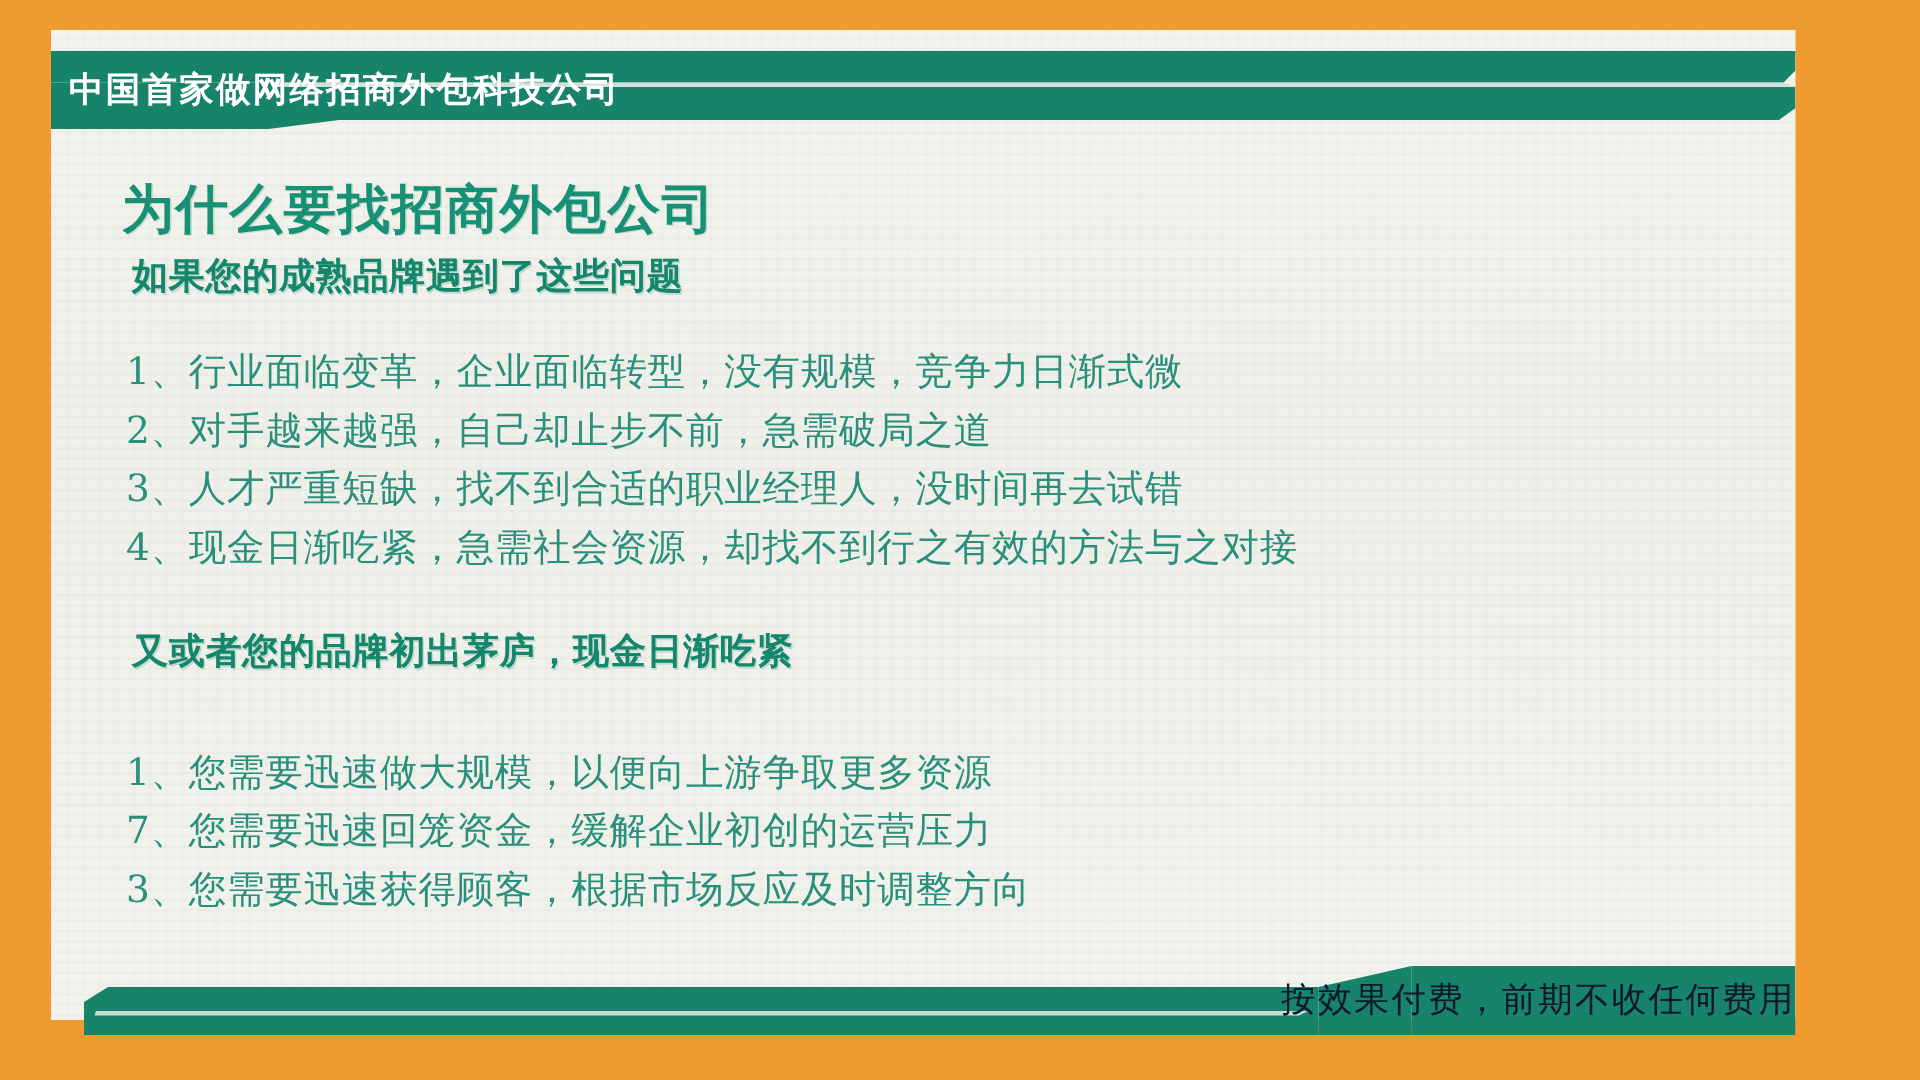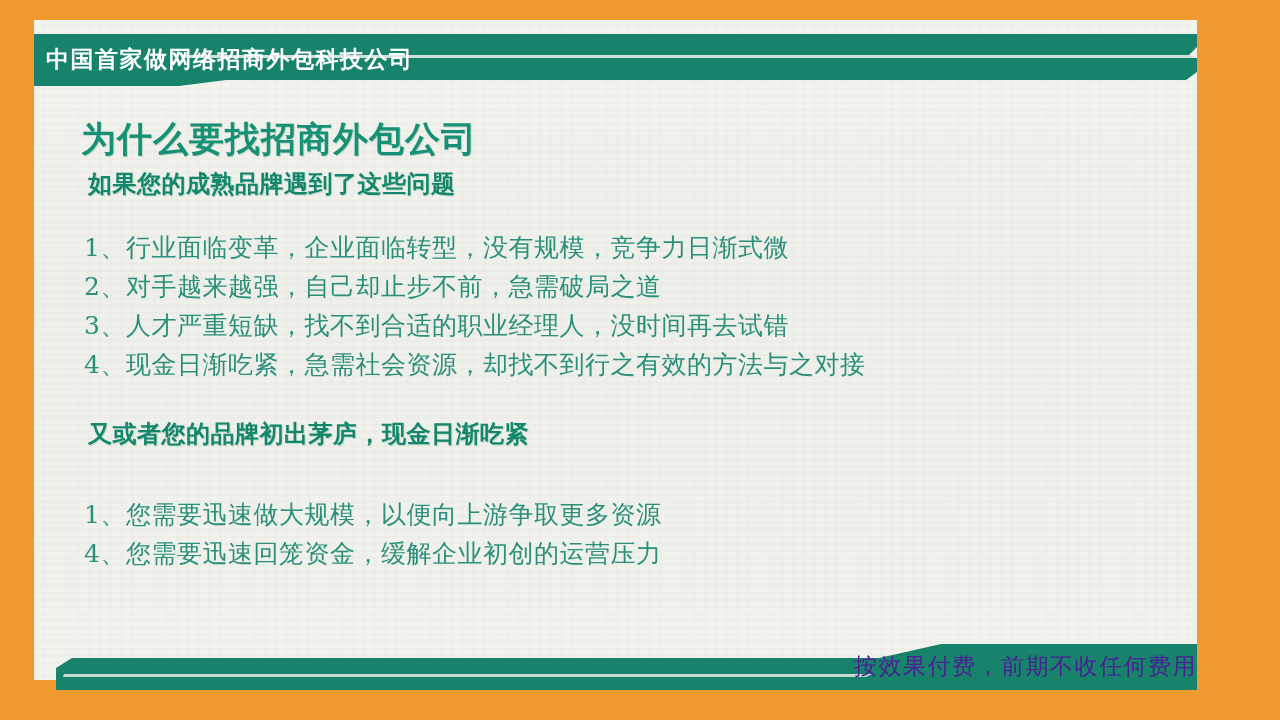--- a/index.html
+++ b/index.html
@@ -78,21 +78,21 @@
     height: 54px;
   }
   #footer-band svg { display: block; }
 
   #footer-text {
     position: absolute;
     right: 83px;
     top: 650px;
     font-size: 23px;
     font-weight: normal;
-    color: #4c1d95;
+    color: #0f172a;
     letter-spacing: 1.5px;
     line-height: 32px;
     white-space: nowrap;
   }
 
   
   #content {
     position: absolute;
     left: 34px;
     top: 96px;
@@ -173,21 +173,22 @@
       <li class="bullet-item">1、行业面临变革，企业面临转型，没有规模，竞争力日渐式微</li>
       <li class="bullet-item">2、对手越来越强，自己却止步不前，急需破局之道</li>
       <li class="bullet-item">3、人才严重短缺，找不到合适的职业经理人，没时间再去试错</li>
       <li class="bullet-item">4、现金日渐吃紧，急需社会资源，却找不到行之有效的方法与之对接</li>
     </ul>
 
     <div class="section-head" id="section-head-2">又或者您的品牌初出茅庐，现金日渐吃紧</div>
 
     <ul class="bullet-list" id="bullet-list-2">
       <li class="bullet-item">1、您需要迅速做大规模，以便向上游争取更多资源</li>
-      <li class="bullet-item">4、您需要迅速回笼资金，缓解企业初创的运营压力</li>
+      <li class="bullet-item">7、您需要迅速回笼资金，缓解企业初创的运营压力</li>
+      <li class="bullet-item">3、您需要迅速获得顾客，根据市场反应及时调整方向</li>
     </ul>
 
   </div>
 
   <div id="footer-band">
     <svg width="1163" height="54" viewBox="0 0 1163 54" xmlns="http://www.w3.org/2000/svg">
 
       <polygon points="907,8 1163,8 1163,54 907,54" fill="#17836b"></polygon>
       <polygon points="845,22 907,8 907,54 845,54" fill="#17836b"></polygon>
 

